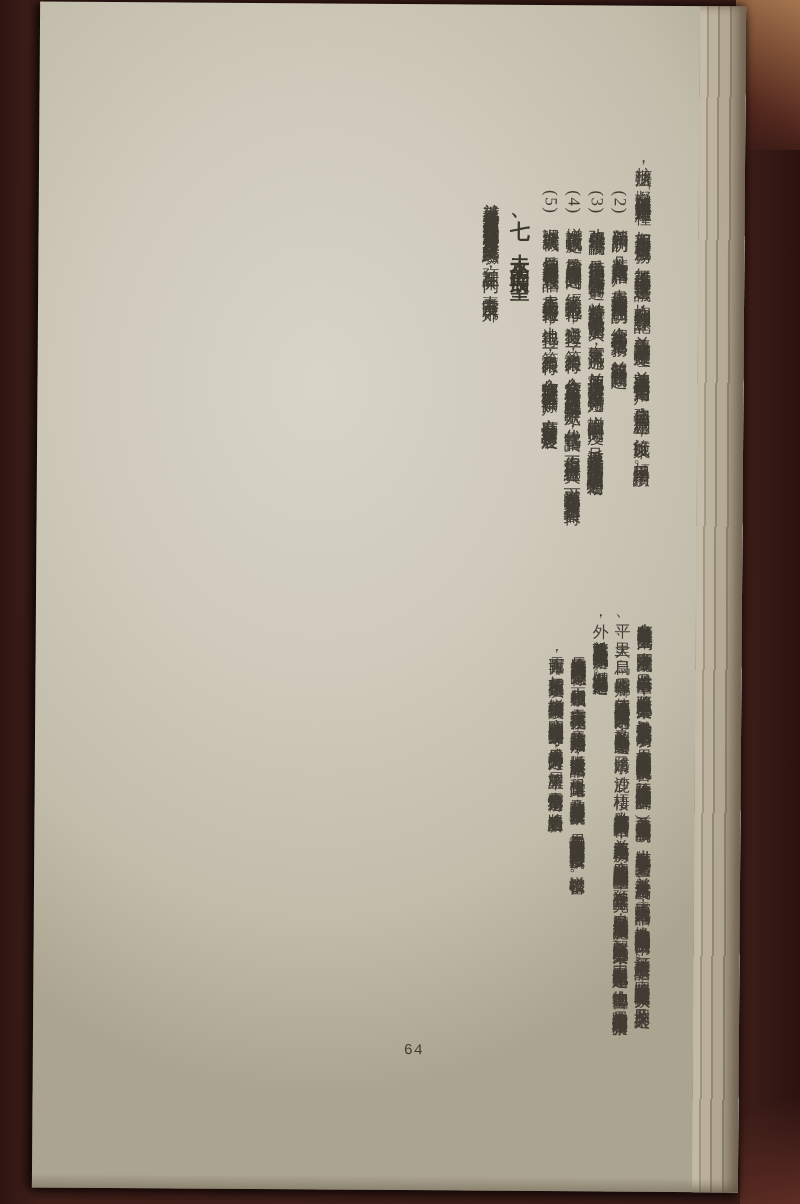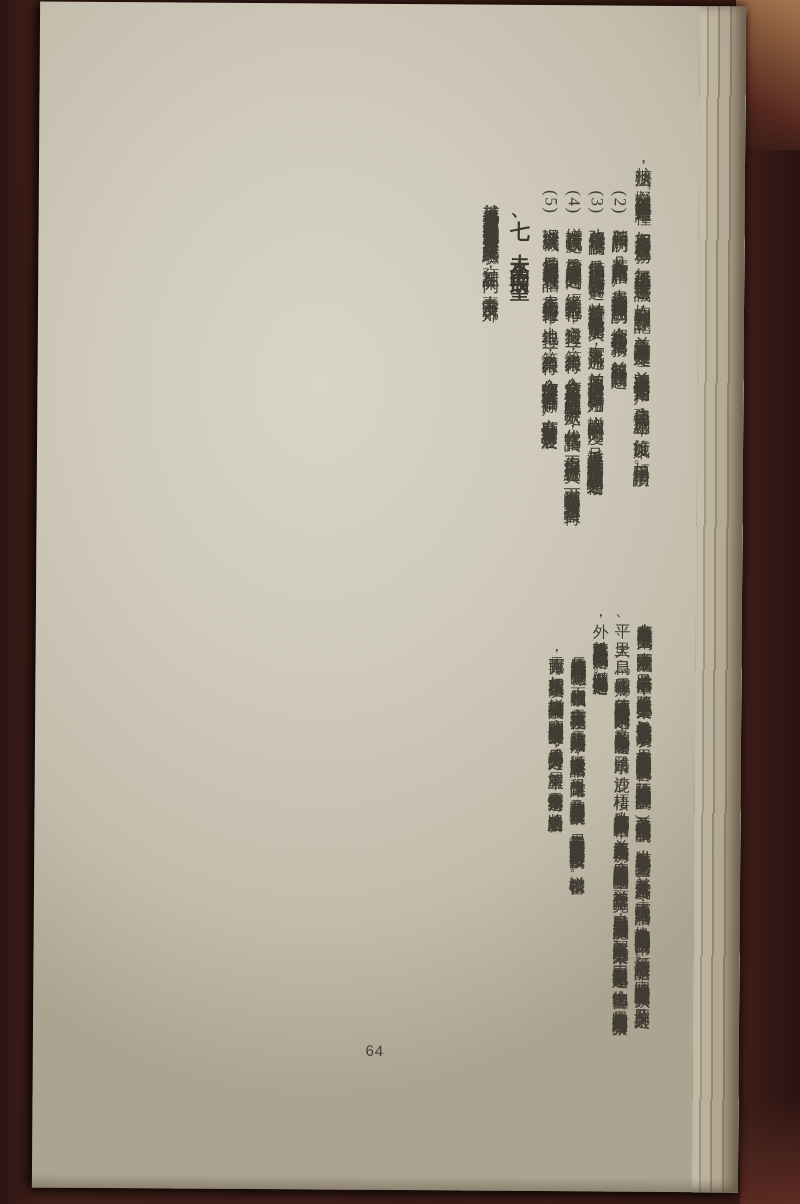--- a/index.html
+++ b/index.html
@@ -58,23 +58,23 @@
     top:606px;right:86px;height:403px;
     font-size:16px;line-height:22px;letter-spacing:.7px;
   }
   .bottom-block .indent{text-indent:33px;}
   .section-heading{
     margin:0 6px 0 4px;padding:0;
     font-size:20px;line-height:27px;letter-spacing:6.5px;
     text-indent:52px;font-weight:bold;color:#3c372e;
   }
   .page-number{
-    position:absolute;left:319px;top:1038px;width:46px;
+    position:absolute;left:358px;top:1038px;width:46px;
     text-align:center;font-size:15px;letter-spacing:1px;color:#423d34;
-    font-family:Liberation Sans, sans-serif;
+    font-family:Liberation Mono, monospace;
   }
 </style>
 </head>
 <body>
 
 <div class="cover"></div>
 <div class="cover-highlight"></div>
 <div class="cover-bottom-glow"></div>
 
 <div class="page">

